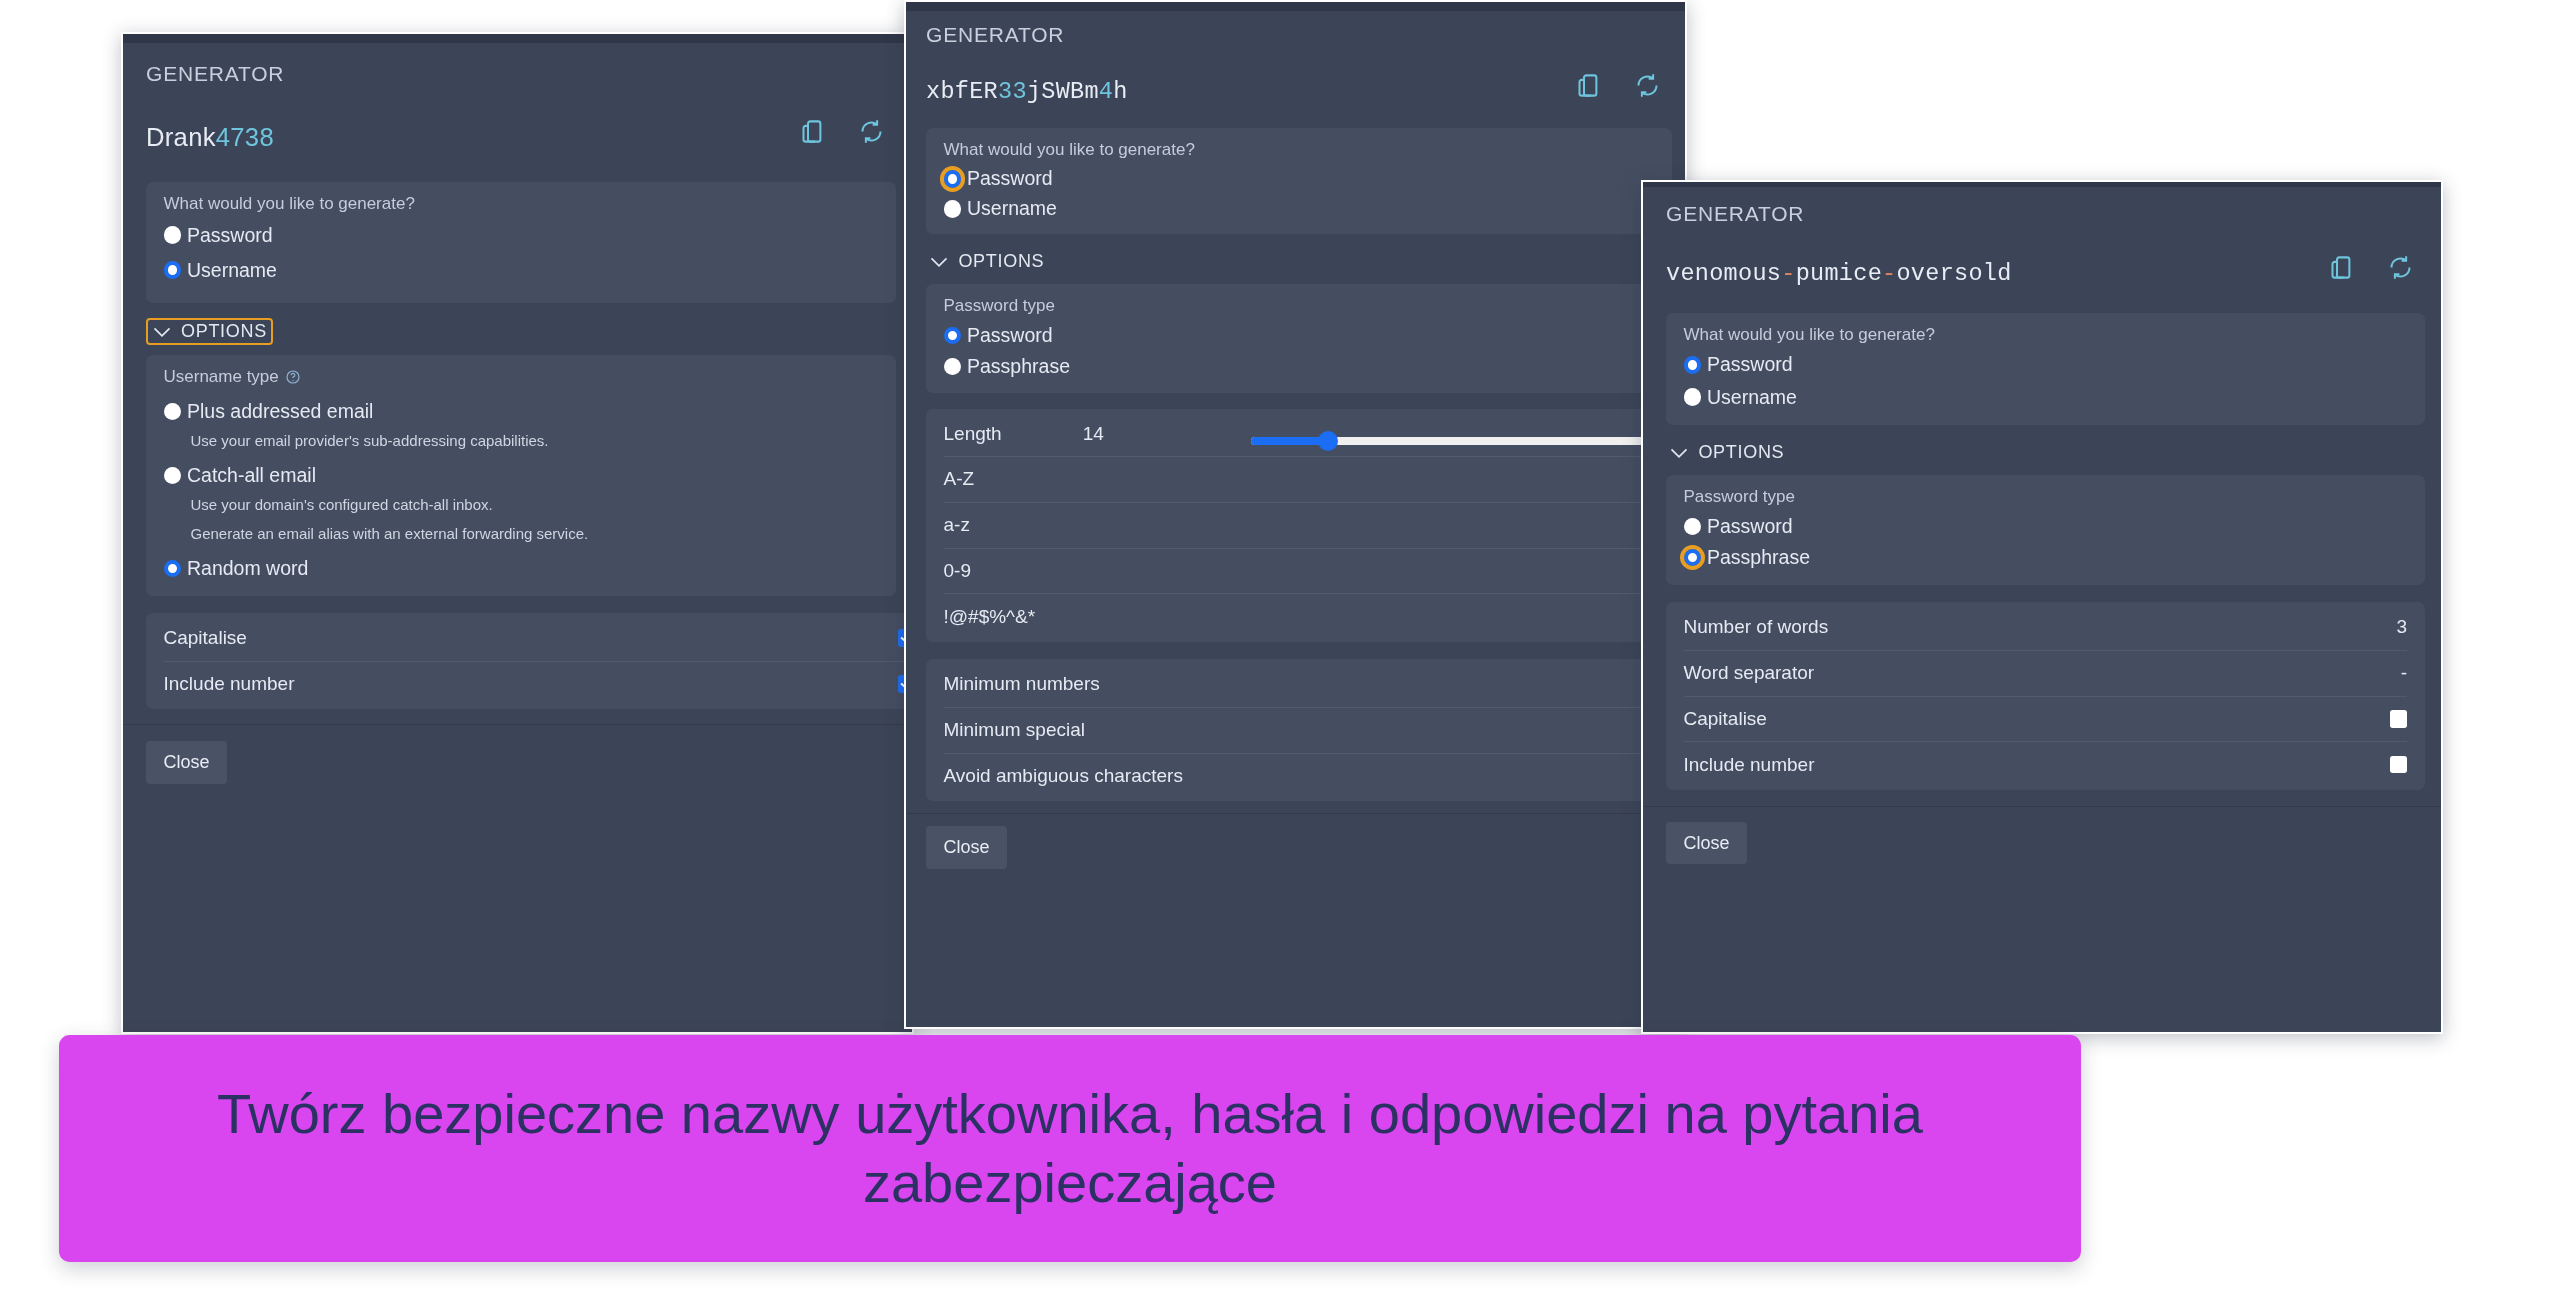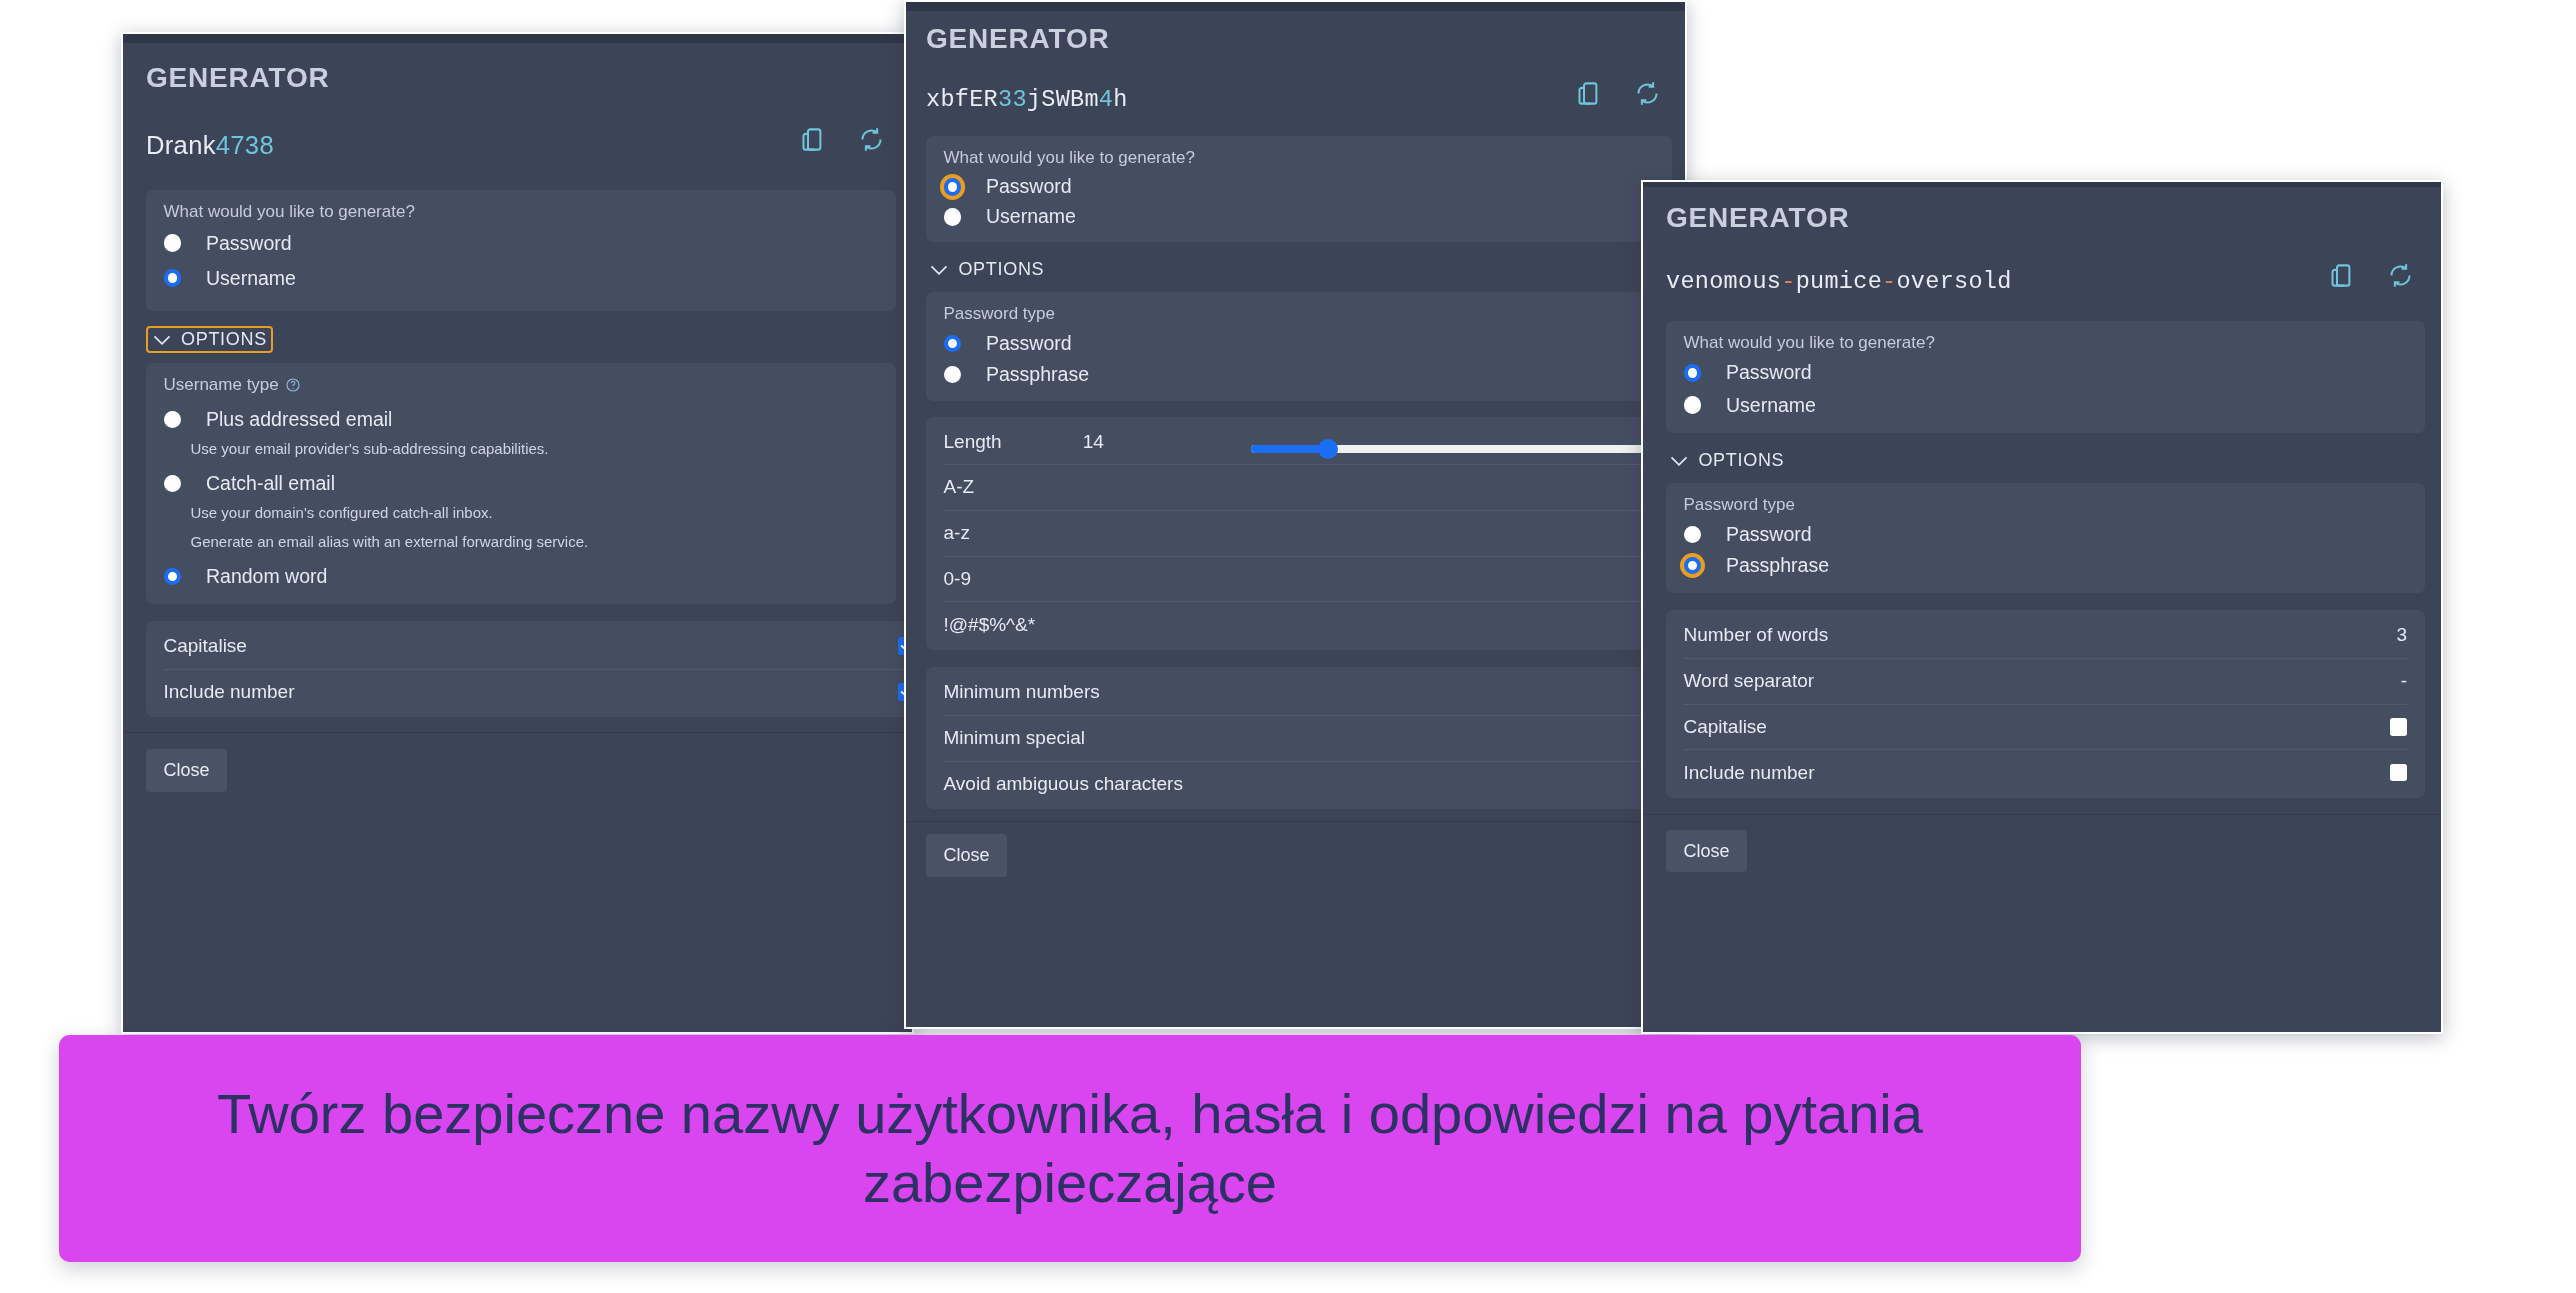--- a/index.html
+++ b/index.html
@@ -29,25 +29,24 @@
     height: 9.4px;
     background: #2f3647;
     width: 100%;
   }
   .panel-inner {
     padding: 0 23px;
   }
 
   .gen-label {
     color: #c9cfdd;
-    font-size: 28px;
+    font-size: 21px;
     letter-spacing: 0.8px;
     padding-top: 19px;
     padding-bottom: 6.7px;
-    font-weight: bold;
   }
 
   .value-row {
     display: flex;
     align-items: center;
     justify-content: space-between;
     padding: 17.5px 0 30px 0;
   }
   .value-text {
     font-size: 25.6px;
@@ -84,21 +83,21 @@
     display: flex;
     align-items: center;
     gap: 6.7px;
   }
   .help-icon { width: 16px; height: 16px; display:inline-block; }
 
   
   .radio-row {
     display: flex;
     align-items: center;
-    gap: 25px;
+    gap: 6px;
     padding: 6px 0;
   }
   .radio-row .lbl {
     color: #e6eaf2;
     font-size: 19.5px;
   }
   .radio {
     width: 17.5px; height: 17.5px;
     border-radius: 50%;
     background: #ffffff;

